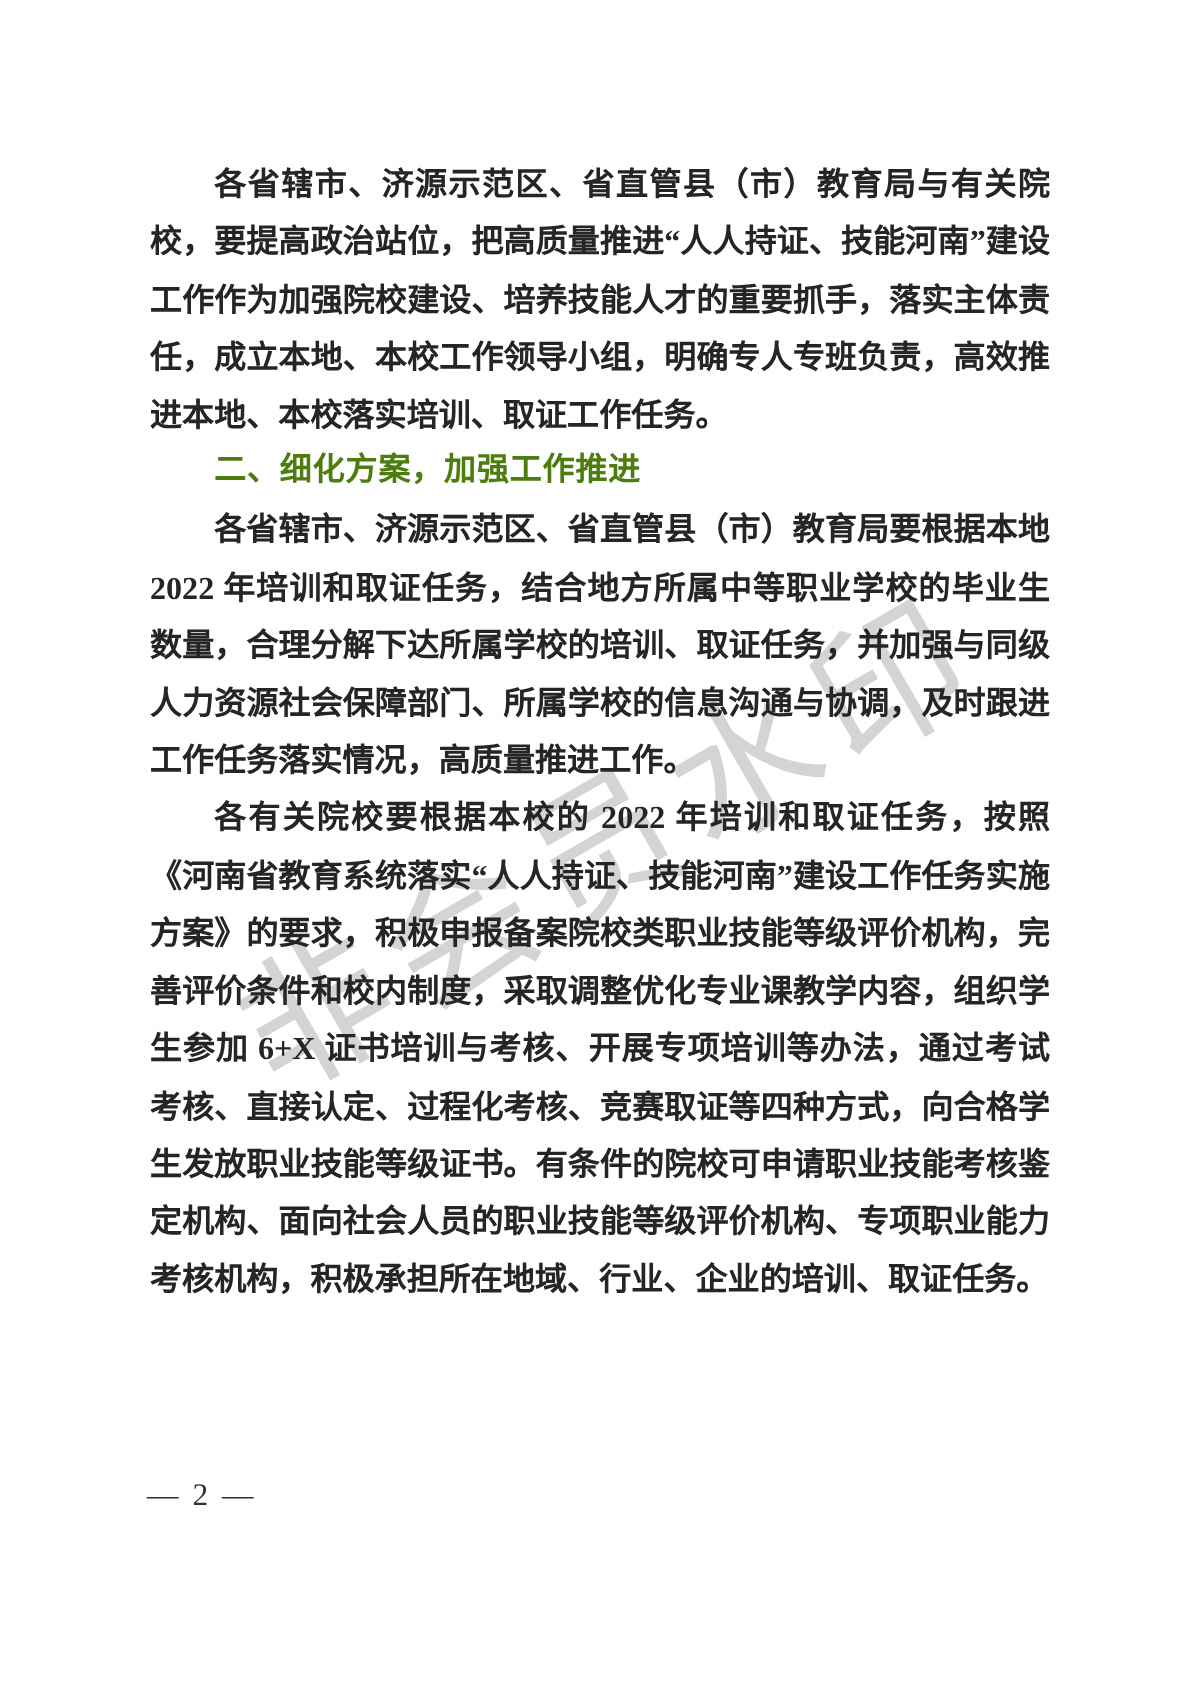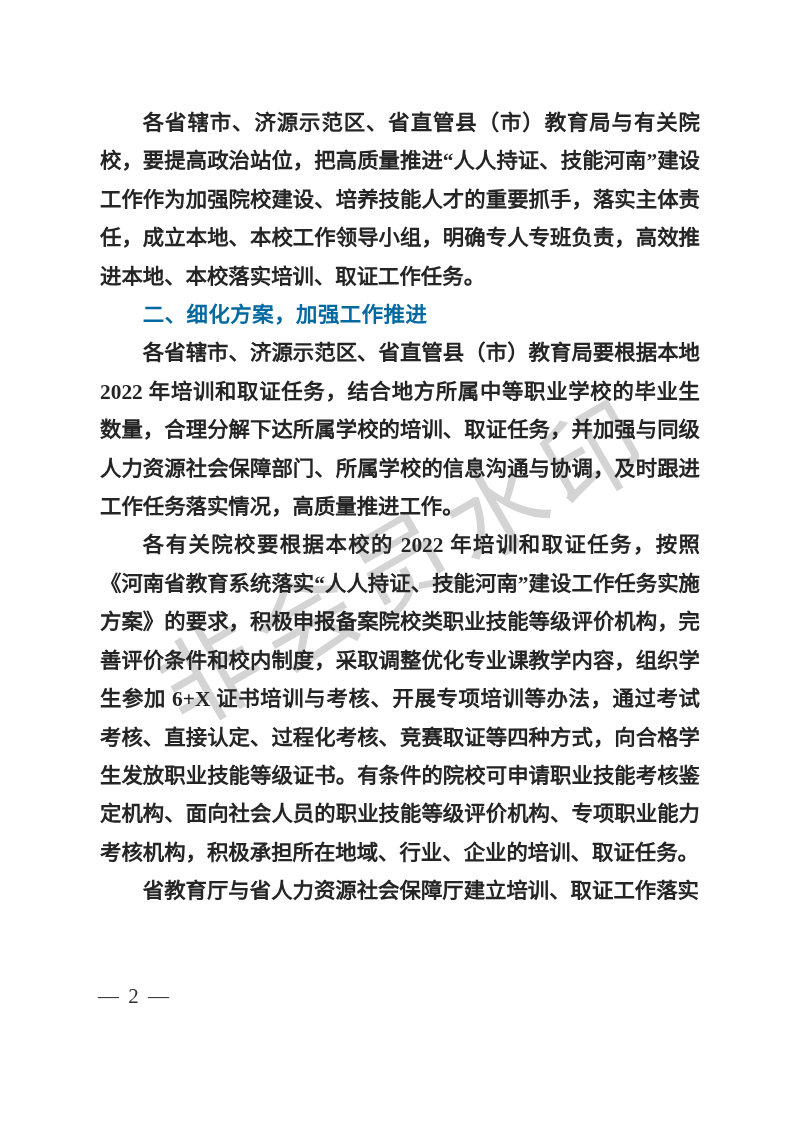--- a/index.html
+++ b/index.html
@@ -46,22 +46,22 @@
     text-align: justify;
     text-align-last: left;
     font-weight: bold;
   }
   .content h2.heading {
     margin: 0;
     font-size: 21.4px;
     line-height: 38.4px;
     font-weight: 700;
     text-indent: 2em;
-    color: #0369a1;
-    font-family: Liberation Sans, sans-serif;
+    color: #4d7c0f;
+    font-family: Liberation Mono, monospace;
     letter-spacing: 0.5px;
   }
   .page-number {
     position: absolute;
     left: 98px;
     top: 984px;
     z-index: 1;
     font-size: 21px;
     letter-spacing: 2px;
     color: #303030;
@@ -73,18 +73,17 @@
 
 <div class="page">
 
   <div class="watermark">非会员水印</div>
 
   <div class="content">
     <p class="body">各省辖市、济源示范区、省直管县（市）教育局与有关院校，要提高政治站位，把高质量推进“人人持证、技能河南”建设工作作为加强院校建设、培养技能人才的重要抓手，落实主体责任，成立本地、本校工作领导小组，明确专人专班负责，高效推进本地、本校落实培训、取证工作任务。</p>
     <h2 class="heading">二、细化方案，加强工作推进</h2>
     <p class="body">各省辖市、济源示范区、省直管县（市）教育局要根据本地 2022 年培训和取证任务，结合地方所属中等职业学校的毕业生数量，合理分解下达所属学校的培训、取证任务，并加强与同级人力资源社会保障部门、所属学校的信息沟通与协调，及时跟进工作任务落实情况，高质量推进工作。</p>
     <p class="body">各有关院校要根据本校的 2022 年培训和取证任务，按照《河南省教育系统落实“人人持证、技能河南”建设工作任务实施方案》的要求，积极申报备案院校类职业技能等级评价机构，完善评价条件和校内制度，采取调整优化专业课教学内容，组织学生参加 6+X 证书培训与考核、开展专项培训等办法，通过考试考核、直接认定、过程化考核、竞赛取证等四种方式，向合格学生发放职业技能等级证书。有条件的院校可申请职业技能考核鉴定机构、面向社会人员的职业技能等级评价机构、专项职业能力考核机构，积极承担所在地域、行业、企业的培训、取证任务。</p>
-    <p class="body">省教育厅与省人力资源社会保障厅建立培训、取证工作落实</p>
   </div>
 
   <div class="page-number">— 2 —</div>
 
 </div>
 
 </body></html>

